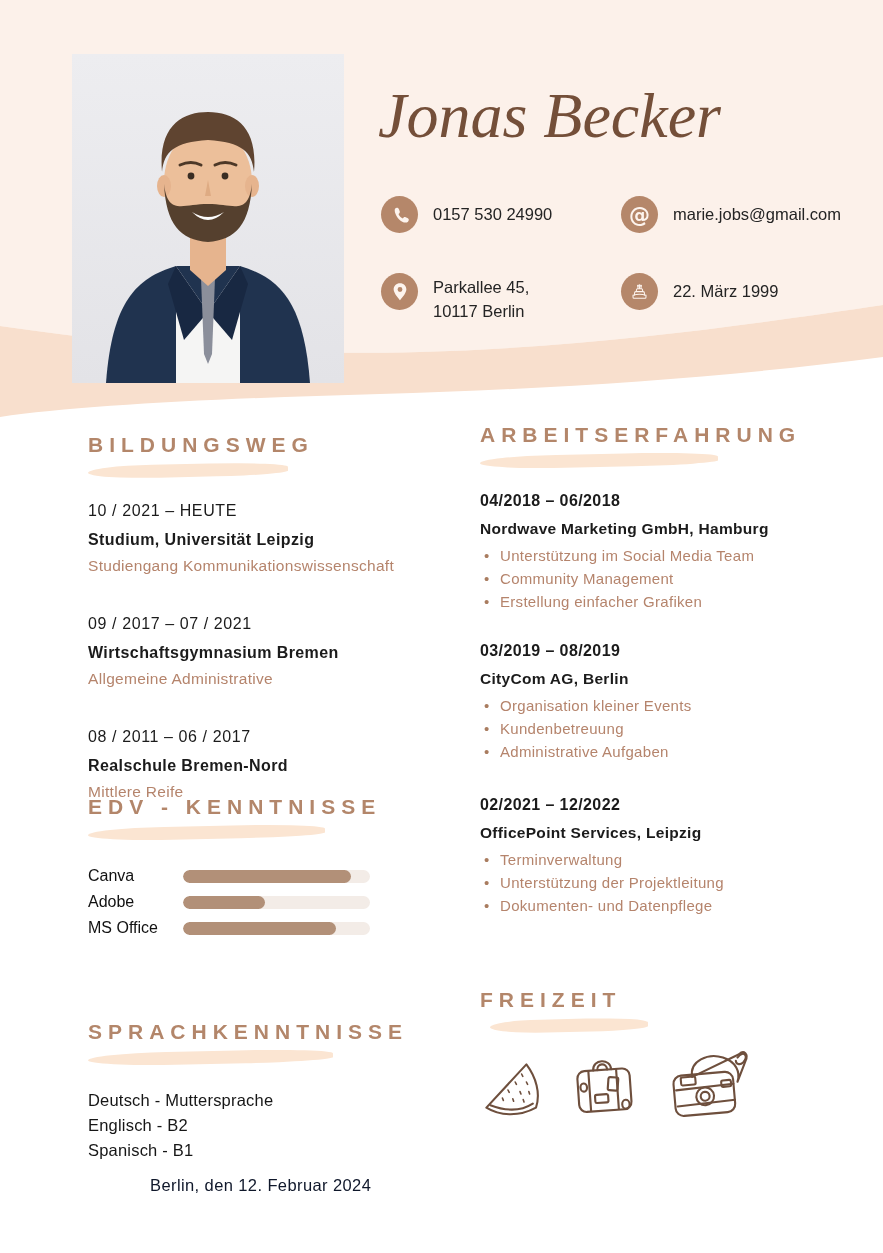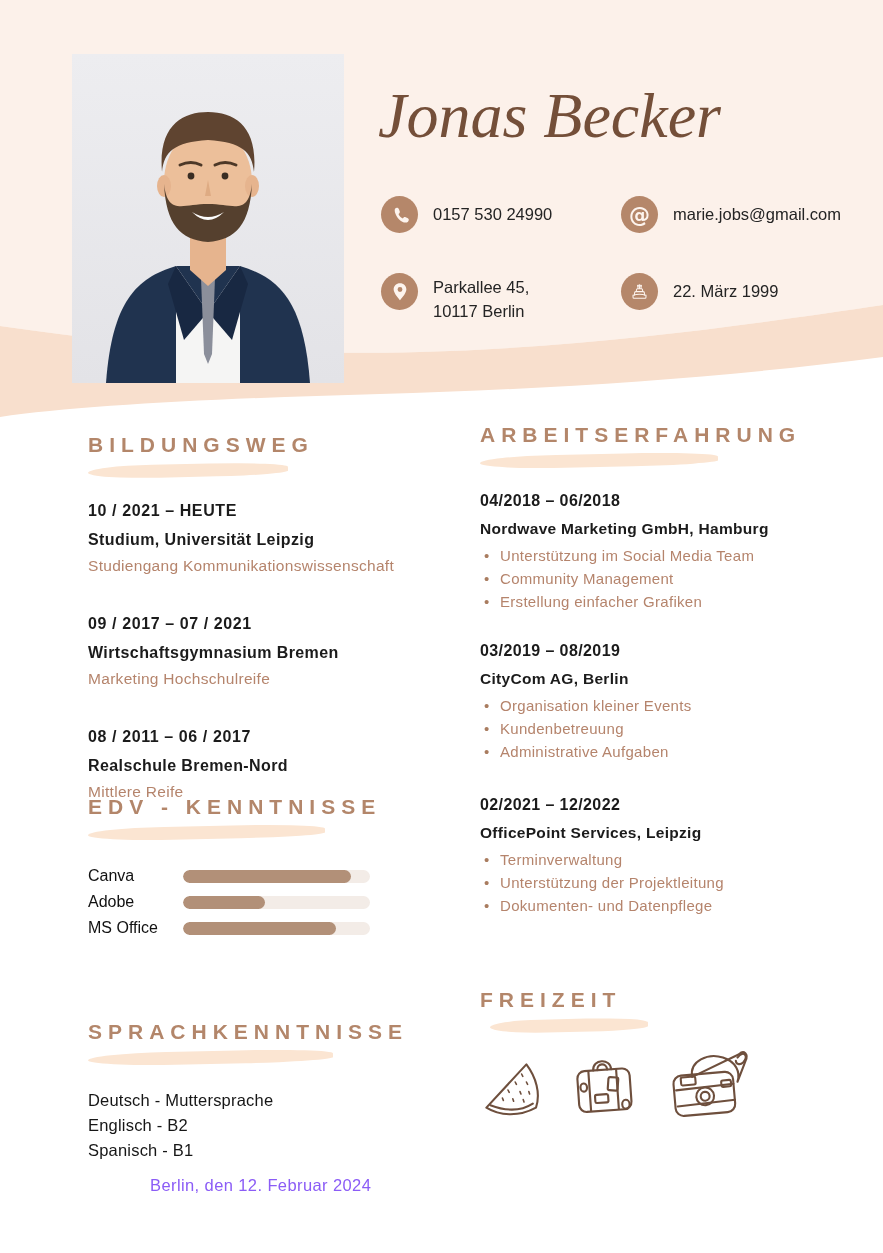--- a/index.html
+++ b/index.html
@@ -52,21 +52,21 @@
     color:#b3866a; line-height:24px; white-space:nowrap;
   }
   .swoosh {
     height:13px; background:#fbe5d2; margin-top:7px;
     border-radius:45% 55% 50% 50% / 70% 55% 45% 70%;
     transform:rotate(-1.3deg);
   }
 
   
   .edu-entry { margin-top:22px; }
-  .edu-date { font-size:16px; font-weight:bold; letter-spacing:0.6px; line-height:24px; color:#1b1b1b; }
+  .edu-date { font-size:16px; font-weight:normal; letter-spacing:0.6px; line-height:24px; color:#1b1b1b; }
   .edu-title { font-size:16px; font-weight:bold; letter-spacing:0.4px; line-height:22px; margin-top:6px; color:#1b1b1b; }
   .edu-sub { font-size:15.5px; letter-spacing:0.3px; line-height:22px; margin-top:4px; color:#b5846c; }
 
   
   .job { margin-top:22px; }
   .job-date { font-size:16px; font-weight:bold; letter-spacing:0.4px; line-height:24px; color:#1b1b1b; }
   .job-co { font-size:15.5px; font-weight:bold; letter-spacing:0.3px; line-height:22px; margin-top:5px; color:#1b1b1b; }
   .job ul { list-style:none; margin-top:4px; }
   .job li {
     position:relative; padding-left:20px;
@@ -86,21 +86,21 @@
   
   .langs { margin-top:24px; }
   .lang-line { font-size:16.5px; line-height:25px; color:#161616; letter-spacing:0.2px; }
 
   
   .hobby-row { margin-top:14px; display:flex; align-items:flex-end; gap:26px; }
   .hobby-row svg { display:block; }
 
   .footer {
     position:absolute; left:150px; top:1176px; z-index:2;
-    font-size:16.5px; color:#8b5cf6; letter-spacing:0.4px;
+    font-size:16.5px; color:#0f172a; letter-spacing:0.4px;
   }
 </style>
 </head>
 <body>
 
 <div class="page">
 
   <div class="header-bg"></div>
   <svg class="wave-svg" viewBox="0 0 883 135" preserveAspectRatio="none">
     <path d="M0,0 L883,0 L883,12 C760,30 600,54 420,59 C260,63 140,53 0,33 Z" fill="#fcf1ea"></path>
@@ -201,21 +201,21 @@
     <div class="swoosh" style="width:200px;"></div>
 
     <div class="edu-entry">
       <div class="edu-date">10 / 2021 – HEUTE</div>
       <div class="edu-title">Studium, Universität Leipzig</div>
       <div class="edu-sub">Studiengang Kommunikationswissenschaft</div>
     </div>
     <div class="edu-entry" style="margin-top:35px;">
       <div class="edu-date">09 / 2017 – 07 / 2021</div>
       <div class="edu-title">Wirtschaftsgymnasium Bremen</div>
-      <div class="edu-sub">Marketing Hochschulreife</div>
+      <div class="edu-sub">Allgemeine Administrative</div>
     </div>
     <div class="edu-entry" style="margin-top:35px;">
       <div class="edu-date">08 / 2011 – 06 / 2017</div>
       <div class="edu-title">Realschule Bremen-Nord</div>
       <div class="edu-sub">Mittlere Reife</div>
     </div>
   </div>
 
   <div class="sec" style="left:88px; top:795px; width:345px;">
     <div class="sec-h">EDV - KENNTNISSE</div>

